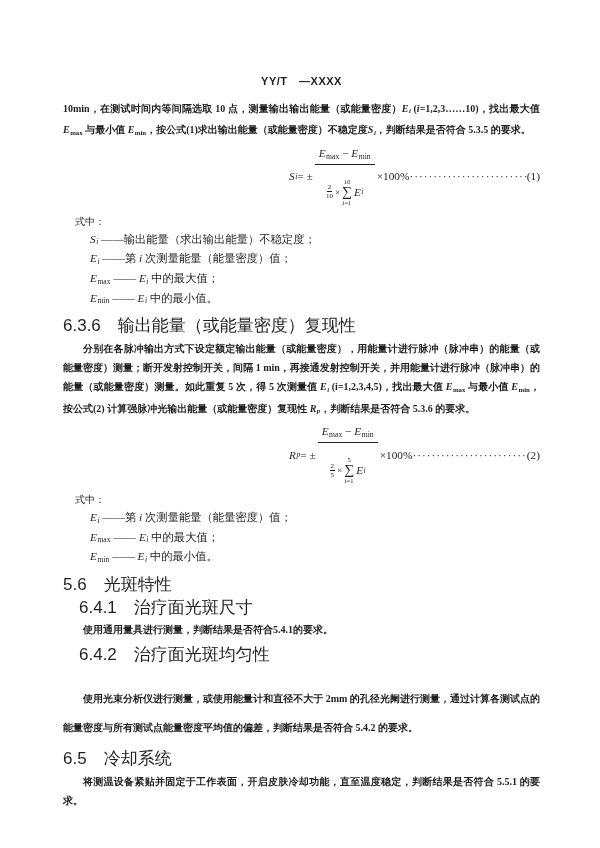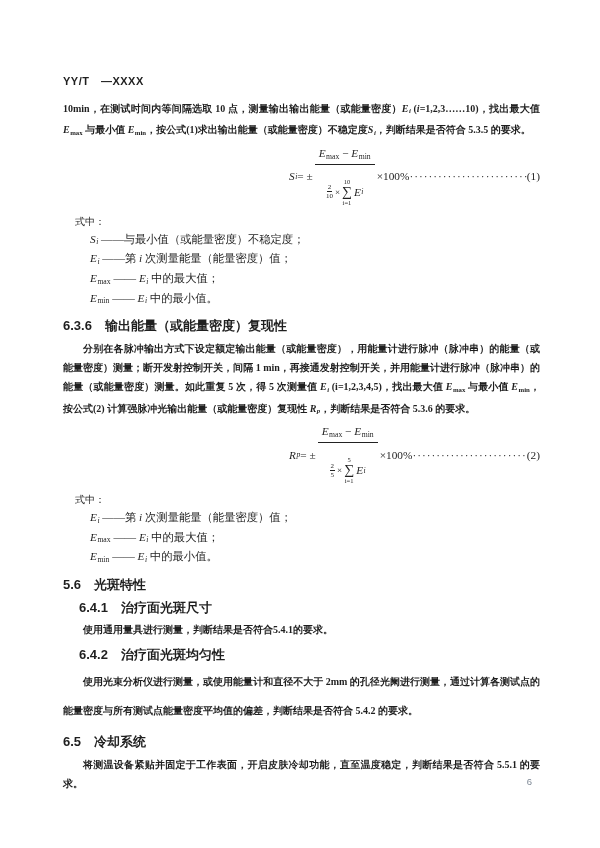--- a/index.html
+++ b/index.html
@@ -4,31 +4,31 @@
 <style>
   html,body{margin:0;padding:0;background:#e8e8e8;}
   .page{
     width:600px;height:848px;background:#ffffff;position:relative;overflow:hidden;
     margin:0 auto;
     font-family:"Liberation Serif","DejaVu Serif",serif;
     color:#1f1f1f;
   }
   .content{position:absolute;left:63px;top:74px;width:477px;}
   .running-header{
-    text-align:left;
+    text-align:center;
     font-family:"Liberation Sans","DejaVu Sans",sans-serif;
     font-weight:bold;font-size:11px;letter-spacing:0.5px;
     margin:0 0 10px 0;
   }
   p.body{font-size:10px;line-height:19px;text-align:justify;margin:0;font-weight:bold;}
   p.indent{text-indent:2em;}
-  p.loose{line-height:29px;margin-top:5px;margin-bottom:2px;}
+  p.loose{line-height:29px;margin-top:22px;margin-bottom:2px;}
   .h{
     font-family:"Liberation Sans","DejaVu Sans",sans-serif;
-    font-weight:bold;font-size:13px;line-height:15px;
+    font-weight:normal;font-size:17px;line-height:15px;
     margin:9px 0 6px 0;
   }
   .h.tight{margin:8px 0 5px 16px;}
   
   .v{font-style:italic;}
   .sb{font-size:0.68em;vertical-align:-0.22em;margin-left:0.5px;}
   
   .where-label{font-size:10px;line-height:17px;margin:2px 0 1px 12px;}
   .where-item{font-size:11.3px;line-height:17px;margin:0 0 0 27px;}
   
@@ -88,21 +88,21 @@
           </span>
         </span>
         <span>×100%</span>
       </span>
       <span class="dots">········································</span>
       <span class="f-num">(1)</span>
     </div>
 
     <div>
       <p class="where-label">式中：</p>
-      <p class="where-item"><span class="v">S</span><span class="v sb">i</span><span> ——与最小值（或能量密度）不稳定度；</span></p>
+      <p class="where-item"><span class="v">S</span><span class="v sb">i</span><span> ——输出能量（求出输出能量）不稳定度；</span></p>
       <p class="where-item"><span class="v">E</span><span class="v sb">i</span><span> ——第 </span><span class="v">i</span><span> 次测量能量（能量密度）值；</span></p>
       <p class="where-item"><span class="v">E</span><span class="sb">max</span><span> —— </span><span class="v">E</span><span class="v sb">i</span><span> 中的最大值；</span></p>
       <p class="where-item"><span class="v">E</span><span class="sb">min</span><span> —— </span><span class="v">E</span><span class="v sb">i</span><span> 中的最小值。</span></p>
     </div>
 
     <p class="h">6.3.6　输出能量（或能量密度）复现性</p>
     <p class="body indent"><span>分别在各脉冲输出方式下设定额定输出能量（或能量密度），用能量计进行脉冲（脉冲串）的能量（或能量密度）测量；断开发射控制开关，间隔 1 min，再接通发射控制开关，并用能量计进行脉冲（脉冲串）的能量（或能量密度）测量。如此重复 5 次，得 5 次测量值 </span><span class="v">E</span><span class="v sb">i</span><span> (i=1,2,3,4,5)，找出最大值 </span><span class="v">E</span><span class="sb">max</span><span> 与最小值 </span><span class="v">E</span><span class="sb">min</span><span>，按公式(2) 计算强脉冲光输出能量（或能量密度）复现性 </span><span class="v">R</span><span class="v sb">p</span><span>，判断结果是否符合 5.3.6 的要求。</span></p>
 
     <div class="formula">
       <span class="f-main">

